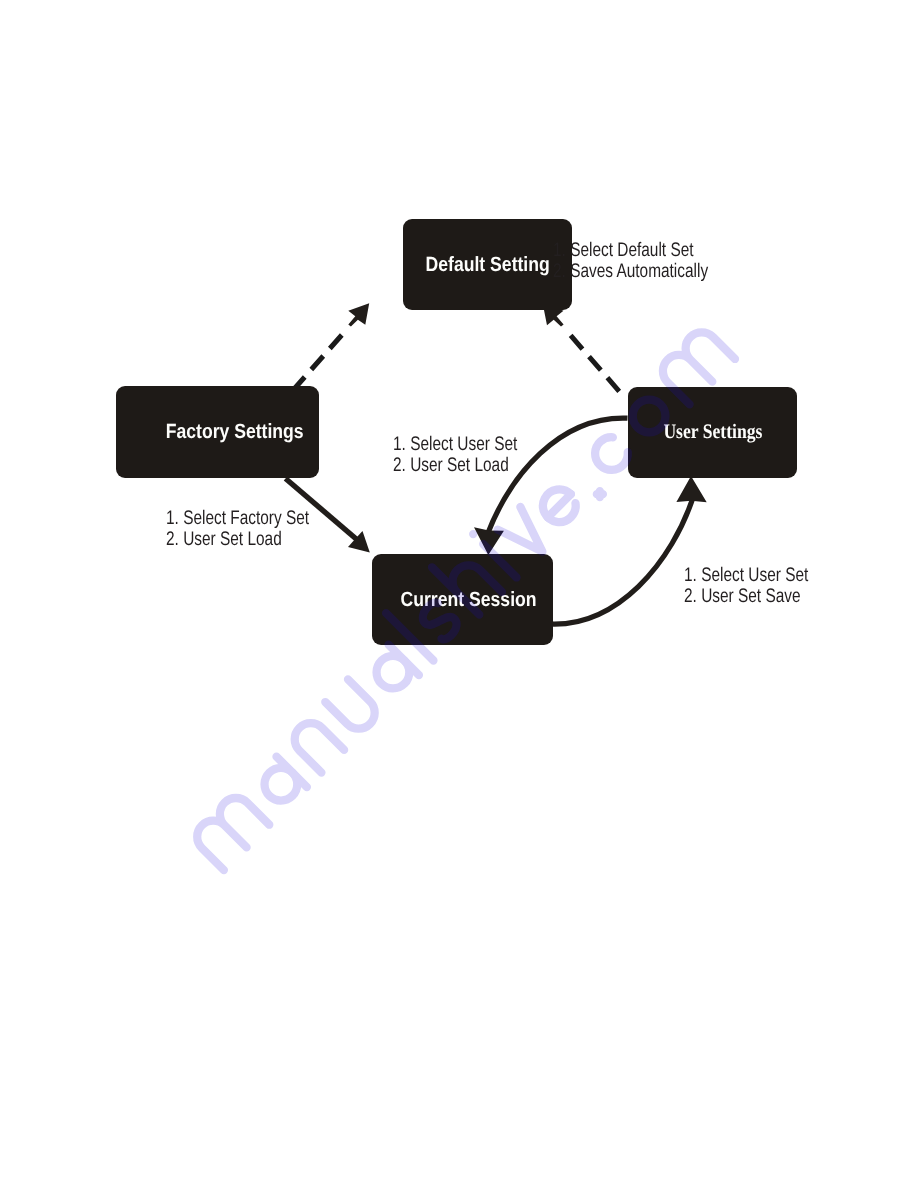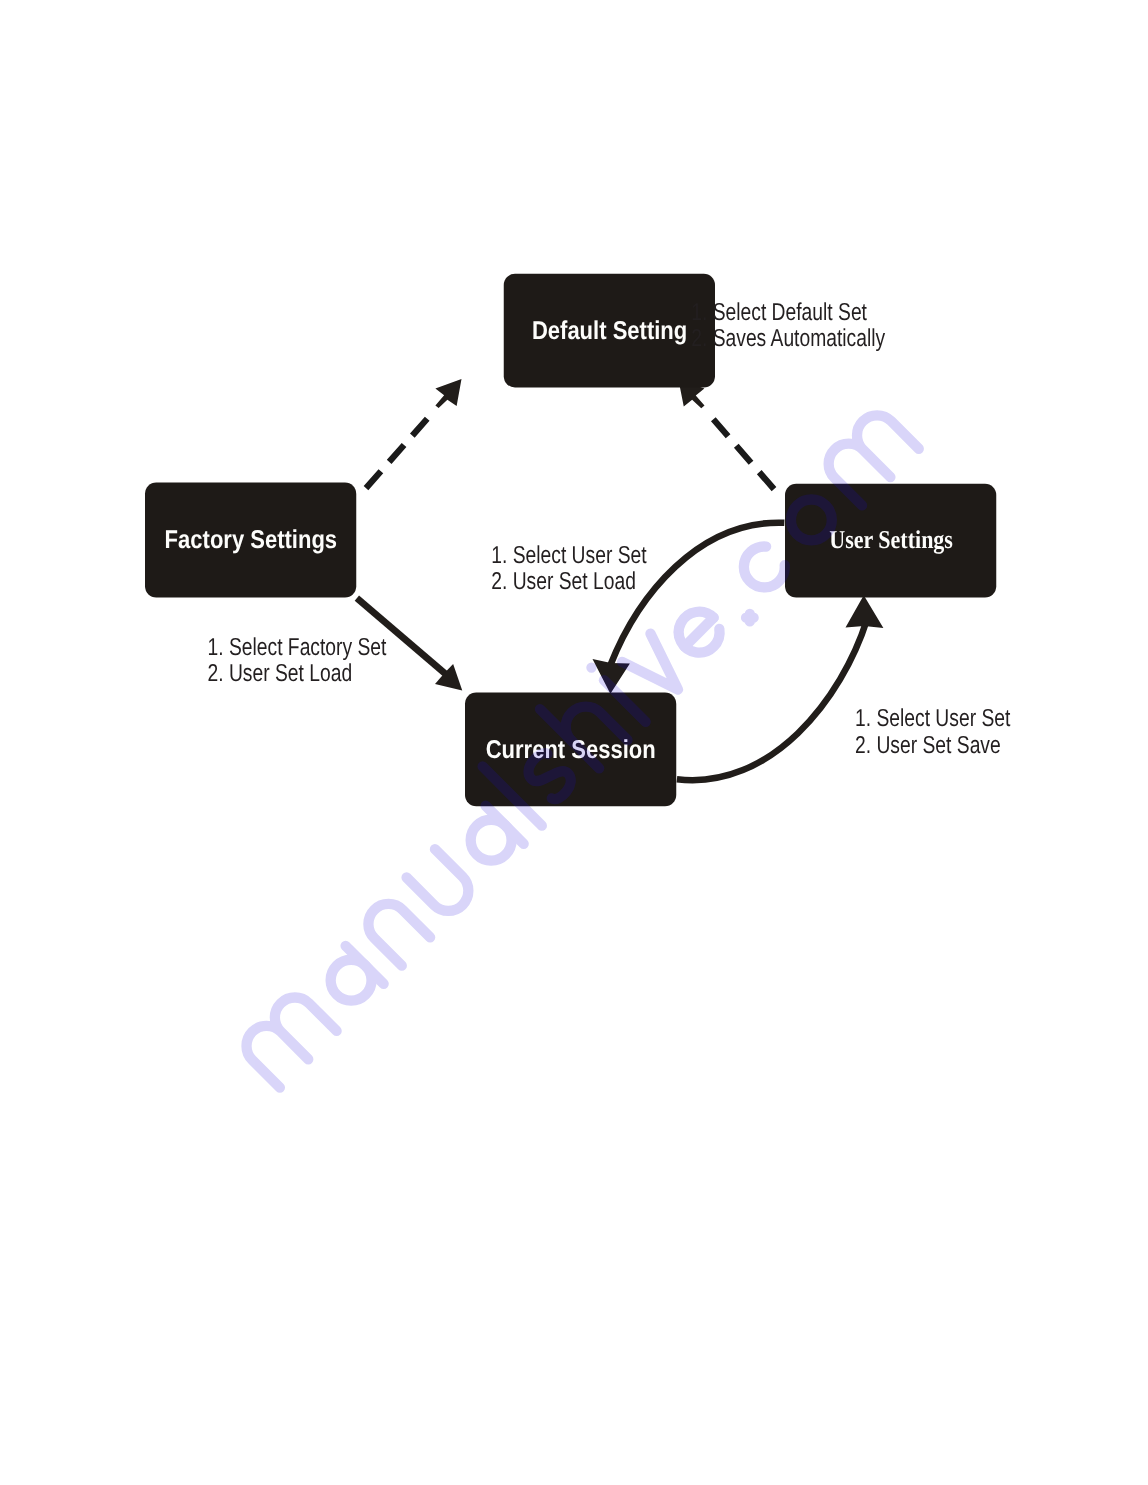--- a/index.html
+++ b/index.html
@@ -26,23 +26,23 @@
     background:#1e1a17;
     border-radius:9px;
     display:flex; align-items:center; justify-content:center;
     color:#fdfdfb;
     font-weight:bold;
     font-size:20.6px;
     letter-spacing:0px;
   }
   .node > span { display:inline-block; transform: scaleX(0.855) translateZ(0); }
   #n0 { left:372px; top:219px; width:169px; height:91px; }
-  #n1 { left:116px; top:386px; width:169px; height:92px; }
+  #n1 { left:116px; top:386px; width:169px; height:92px;padding-left:34px; }
   #n2 { left:628px; top:387px; width:169px; height:91px; }
-  #n3 { left:372px; top:554px; width:169px; height:91px; }
+  #n3 { left:372px; top:554px; width:169px; height:91px;padding-left:12px; }
 
   .steplabel {
     position:absolute;
     color:#231f20;
     font-size:19.6px;
     line-height:21px;
     white-space:nowrap;
     transform-origin: left top;
     transform: scaleX(0.787) translateZ(0);
   }

